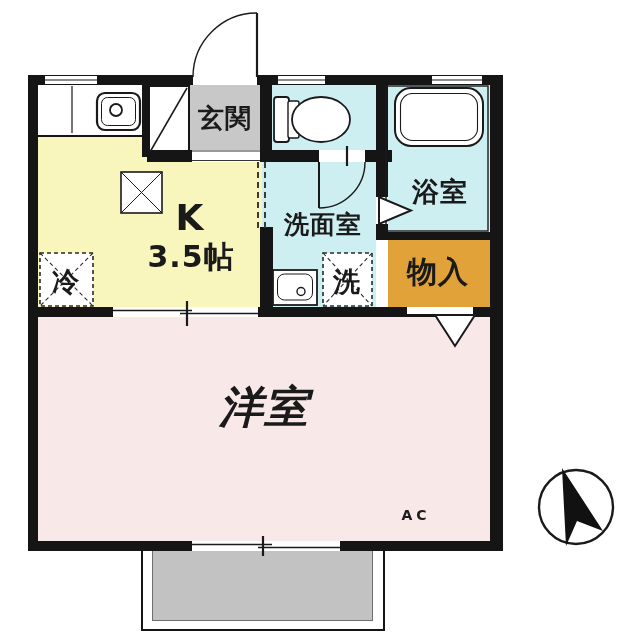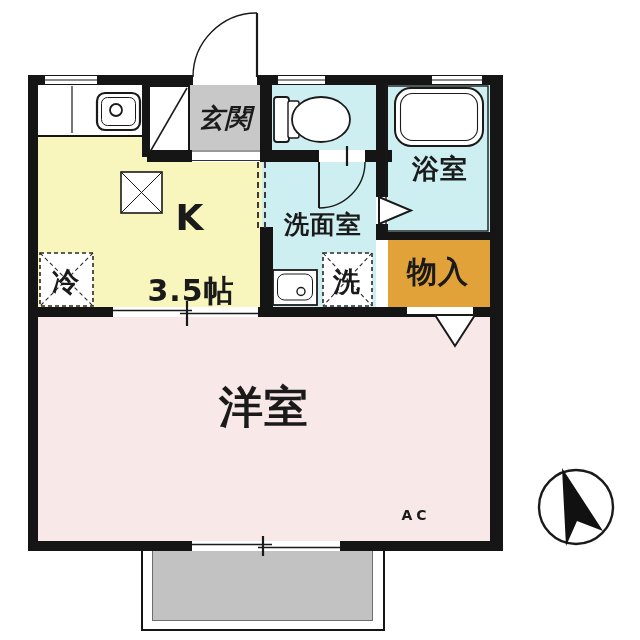--- a/index.html
+++ b/index.html
@@ -150,24 +150,24 @@
       <line x1="187" y1="301" x2="187" y2="326"></line>
       <line x1="263" y1="536" x2="263" y2="556"></line>
     </g>
 
     <g>
       <circle cx="576" cy="507" r="37" fill="none" stroke="#1a1a1a" stroke-width="2.4"></circle>
       <polygon points="562,468 603,531 577,521 566,546" fill="#111111"></polygon>
     </g>
   </svg>
 
-  <div class="label" style="left:225px;top:118px;font-size:26px;font-style:italic;">玄関</div>
-  <div class="label" style="left:440px;top:168px;font-size:27px;">浴室</div>
+  <div class="label" style="left:225px;top:118px;font-size:26px;">玄関</div>
+  <div class="label" style="left:440px;top:191px;font-size:27px;">浴室</div>
   <div class="label" style="left:323px;top:224px;font-size:25px;">洗面室</div>
   <div class="label" style="left:438px;top:272px;font-size:30px;">物入</div>
   <div class="label" style="left:190px;top:218px;font-size:36px;">K</div>
-  <div class="label" style="left:191px;top:257px;font-size:30px;margin-top:34px;">3.5帖</div>
-  <div class="label" style="left:264px;top:407px;font-size:44px;">洋室</div>
+  <div class="label" style="left:191px;top:257px;font-size:30px;">3.5帖</div>
+  <div class="label" style="left:264px;top:407px;font-size:44px;font-style:italic;">洋室</div>
   <div class="label" style="left:66px;top:281px;font-size:27px;">冷</div>
   <div class="label" style="left:347px;top:281px;font-size:27px;">洗</div>
   <div class="label" style="left:416px;top:515px;font-size:14px;letter-spacing:4px;text-align:right;">AC</div>
 
 </div>
 
 </body></html>

